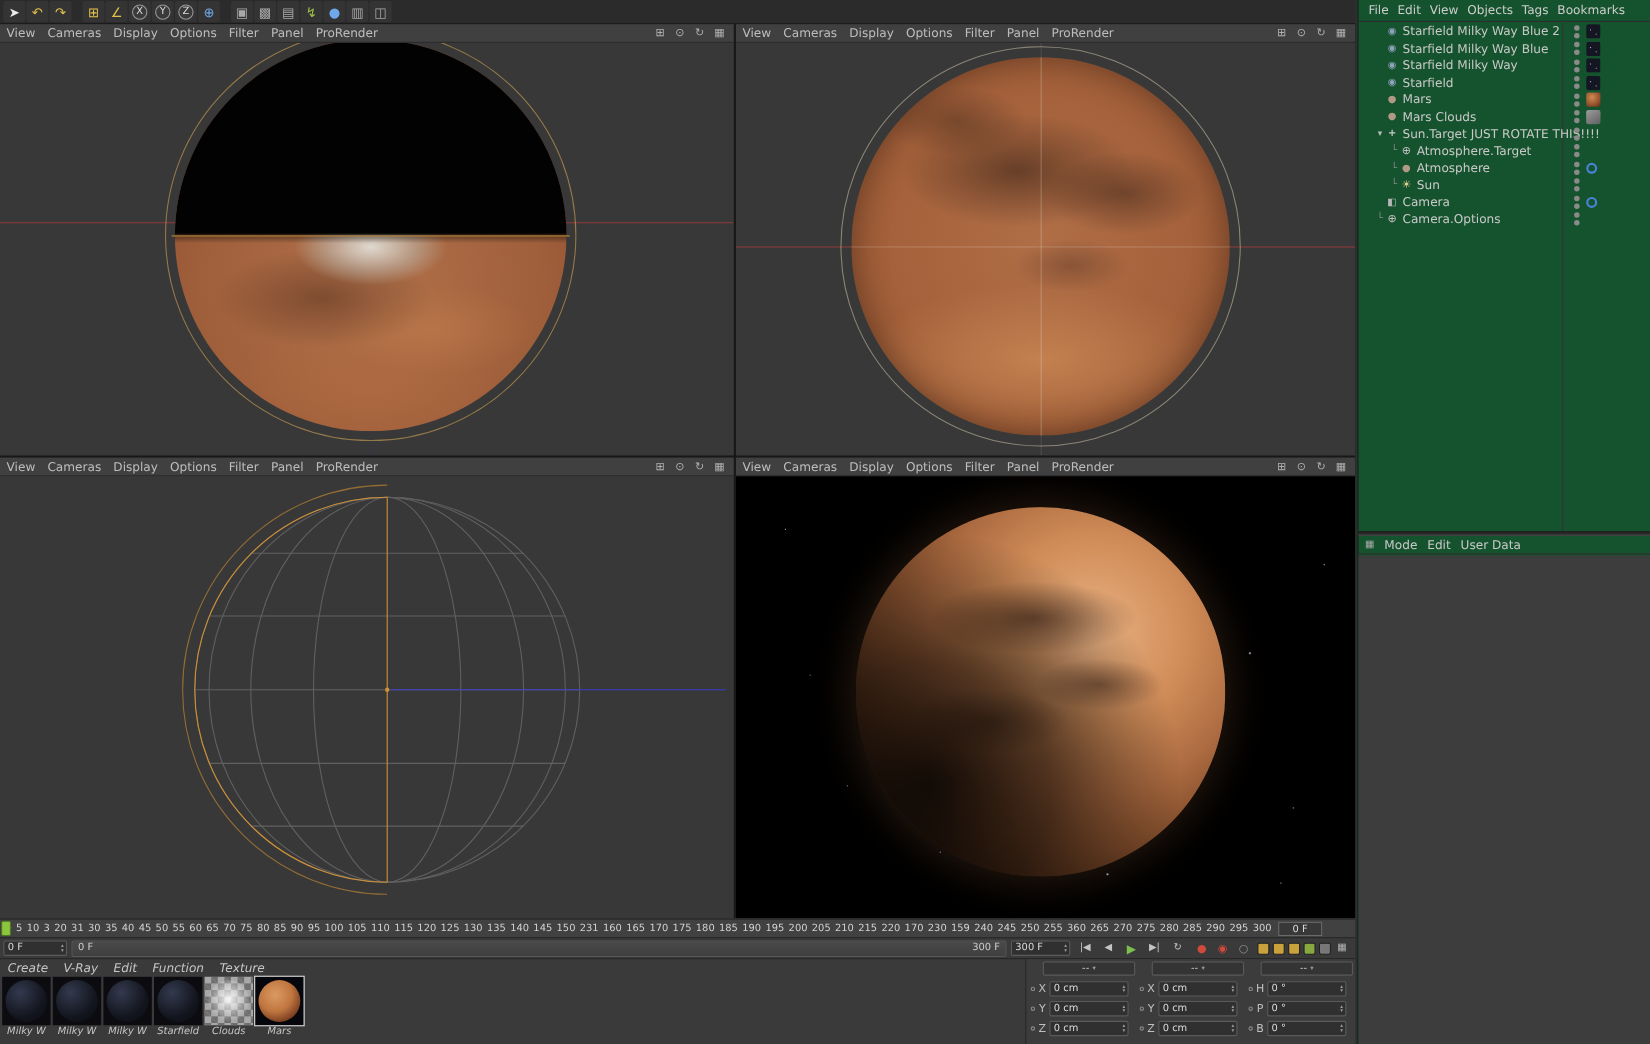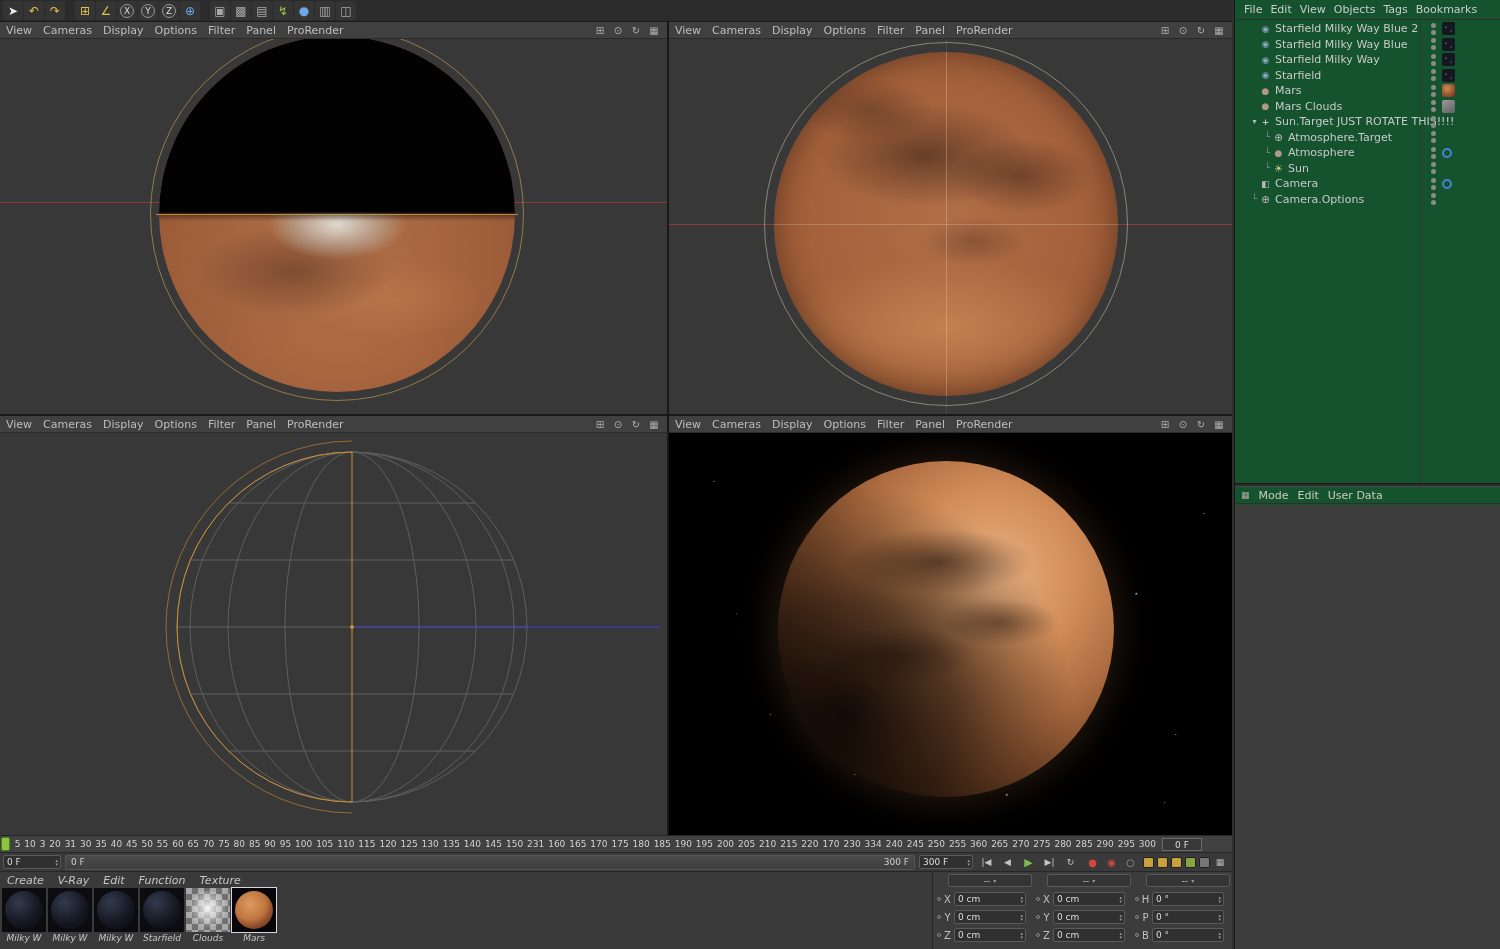--- a/index.html
+++ b/index.html
@@ -462,21 +462,21 @@
         <span class="tick">185</span>
         <span class="tick">190</span>
         <span class="tick">195</span>
         <span class="tick">200</span>
         <span class="tick">205</span>
         <span class="tick">210</span>
         <span class="tick">215</span>
         <span class="tick">220</span>
         <span class="tick">170</span>
         <span class="tick">230</span>
-        <span class="tick">334</span>
+        <span class="tick">159</span>
         <span class="tick">240</span>
         <span class="tick">245</span>
         <span class="tick">250</span>
         <span class="tick">255</span>
         <span class="tick">360</span>
         <span class="tick">265</span>
         <span class="tick">270</span>
         <span class="tick">275</span>
         <span class="tick">280</span>
         <span class="tick">285</span>

